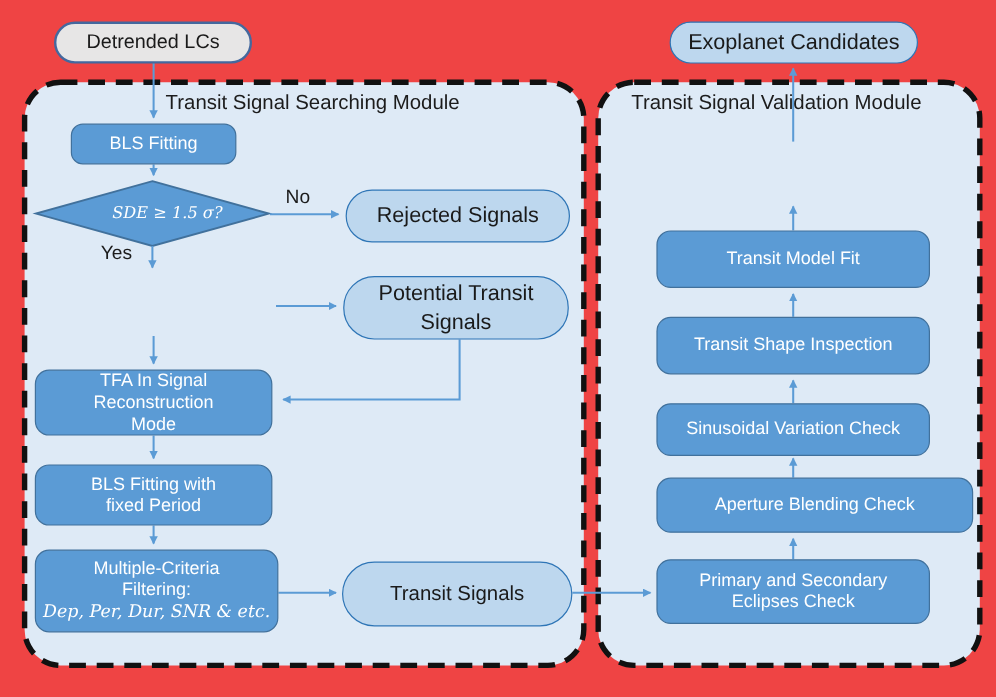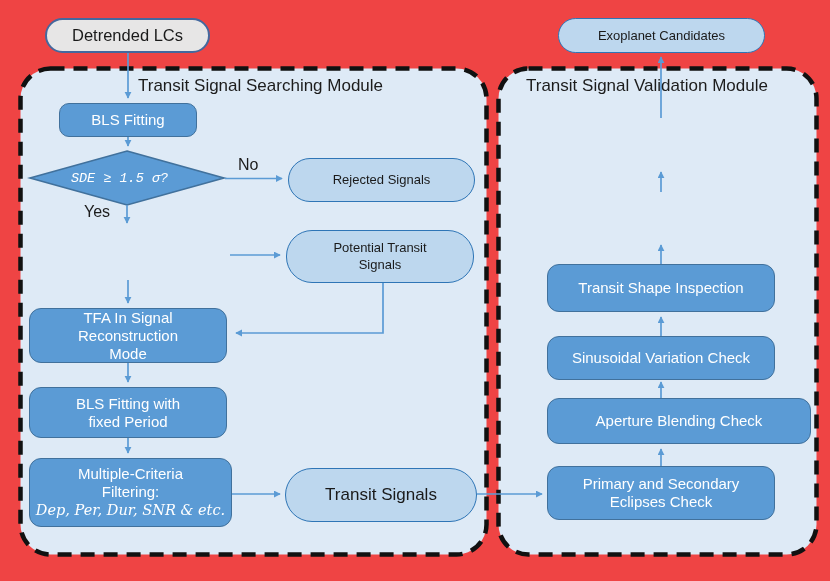--- a/index.html
+++ b/index.html
@@ -23,21 +23,21 @@
     position:absolute; box-sizing:border-box;
     display:flex; flex-direction:column; align-items:center; justify-content:center;
     text-align:center; line-height:1.2;
   }
   .blue{
     background:var(--node-fill); border:1.5px solid var(--node-stroke);
     color:var(--text-light); font-size:15px;
   }
   .pill{
     background:var(--pill-fill); border:1.6px solid var(--pill-stroke);
-    color:var(--text-dark); font-size:13px;
+    color:var(--text-dark); font-size:18px;
   }
   .start{
     background:var(--start-fill); border:2px solid var(--start-stroke);
     color:var(--text-dark); font-size:16.5px;
   }
   .module-title{
     position:absolute; font-size:17px; color:#1c1c1c; white-space:nowrap;
   }
   .branch-label{position:absolute; font-size:16px; color:#1c1c1c;}
   .math{font-family:"DejaVu Serif", serif; font-style:italic;}
@@ -92,21 +92,21 @@
     <span>Exoplanet Candidates</span>
   </div>
 
   <div class="module-title" style="left:138px; top:76px;">Transit Signal Searching Module</div>
   <div class="module-title" style="left:526px; top:76px;">Transit Signal Validation Module</div>
 
   <div class="node blue" style="left:59px; top:103px; width:138px; height:34px; border-radius:10px;">
     <span>BLS Fitting</span>
   </div>
 
-  <div class="diamond-label math" style="left:52px; top:164px; width:135px; height:28px;font-family:Liberation Mono, monospace;">SDE ≥ 1.5 σ?</div>
+  <div class="diamond-label math" style="left:72px; top:164px; width:135px; height:28px;">SDE ≥ 1.5 σ?</div>
 
   <div class="branch-label" style="left:238px; top:156px;">No</div>
   <div class="branch-label" style="left:84px; top:203px;">Yes</div>
 
   <div class="node pill" style="left:288px; top:158px; width:187px; height:44px; border-radius:22px;">
     <span>Rejected Signals</span>
   </div>
 
 
   <div class="node pill" style="left:286px; top:230px; width:188px; height:53px; border-radius:26px; padding:0 26px; line-height:1.3;">
@@ -124,20 +124,23 @@
   <div class="node blue" style="left:29px; top:458px; width:203px; height:69px; border-radius:12px;">
     <span>Multiple-Criteria</span>
     <span>Filtering:</span>
     <span class="math filter-math">Dep, Per, Dur, SNR &amp; etc.</span>
   </div>
 
   <div class="node pill" style="left:285px; top:468px; width:192px; height:54px; border-radius:27px; font-size:17px;">
     <span>Transit Signals</span>
   </div>
 
+  <div class="node blue" style="left:547px; top:192px; width:228px; height:48px; border-radius:12px;">
+    <span>Transit Model Fit</span>
+  </div>
   <div class="node blue" style="left:547px; top:264px; width:228px; height:48px; border-radius:12px;">
     <span>Transit Shape Inspection</span>
   </div>
   <div class="node blue" style="left:547px; top:336px; width:228px; height:44px; border-radius:12px;">
     <span>Sinusoidal Variation Check</span>
   </div>
   <div class="node blue" style="left:547px; top:398px; width:264px; height:46px; border-radius:12px;">
     <span>Aperture Blending Check</span>
   </div>
   <div class="node blue" style="left:547px; top:466px; width:228px; height:54px; border-radius:12px; padding:15px 12px;">

